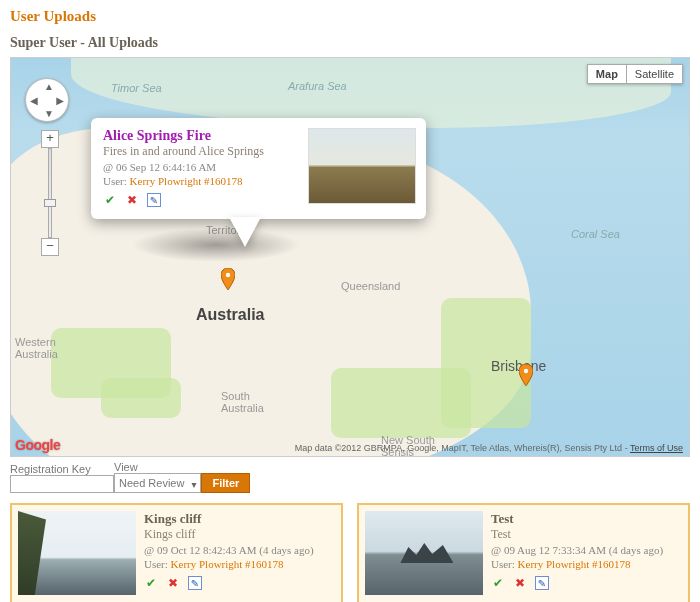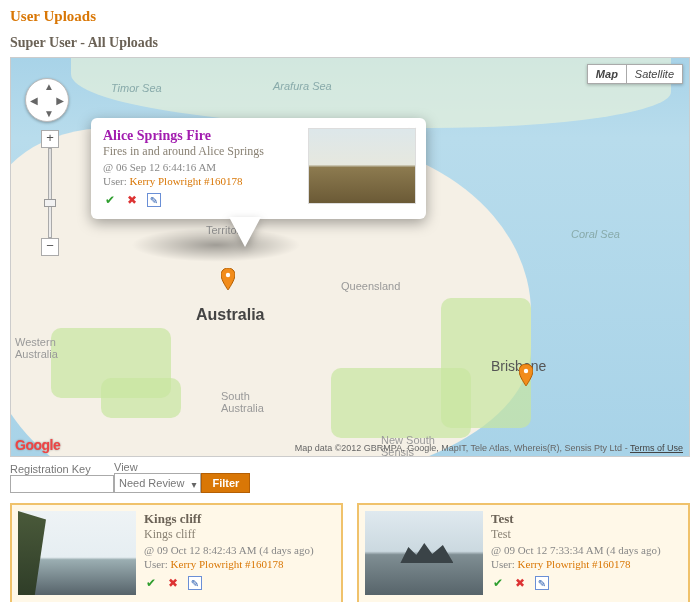--- a/index.html
+++ b/index.html
@@ -23,21 +23,21 @@
   .pan-ctrl { position: absolute; left: 14px; top: 20px; width: 44px; height: 44px; background: #fff; border: 1px solid #bbb; border-radius: 50%; box-shadow: 0 1px 3px rgba(0,0,0,.3); }
   .pan-ctrl span { position: absolute; font-family: Arial; font-size: 10px; color: #666; cursor: pointer; }
   .pan-n { left: 18px; top: 2px; }
   .pan-s { left: 18px; bottom: 2px; }
   .pan-e { right: 4px; top: 16px; }
   .pan-w { left: 4px; top: 16px; }
   .zoom-ctrl { position: absolute; left: 30px; top: 72px; width: 18px; display: flex; flex-direction: column; align-items: center; }
   .zoom-btn { width: 18px; height: 18px; background: #fff; border: 1px solid #aaa; font-family: Arial; font-size: 13px; line-height: 14px; text-align: center; cursor: pointer; color: #555; }
   .zoom-track { width: 4px; height: 90px; background: linear-gradient(#ddd,#eee); border: 1px solid #aaa; position: relative; }
   .zoom-thumb { position: absolute; left: -5px; width: 12px; height: 8px; background: #f2f2f2; border: 1px solid #999; top: 50px; cursor: pointer; }
-  .maptype { position: absolute; right: 6px; top: 6px; display: flex; font-family: Arial; font-size: 11px; box-shadow: 0 1px 3px rgba(0,0,0,.25); font-style: italic; }
+  .maptype { position: absolute; right: 6px; top: 6px; display: flex; font-family: Arial; font-size: 11px; box-shadow: 0 1px 3px rgba(0,0,0,.25); }
   .maptype-btn { background: #fff; border: 1px solid #aaa; padding: 3px 8px; cursor: pointer; color: #444; }
   .maptype-btn.active { font-weight: bold; }
   .maptype-btn + .maptype-btn { border-left: none; }
   .attribution { position: absolute; right: 6px; bottom: 3px; font-family: Arial; font-size: 9px; color: #666; }
   .attribution a { color: #444; text-decoration: underline; cursor: pointer; }
   .google-logo { position: absolute; left: 4px; bottom: 3px; font-family: Arial; font-size: 14px; color: #ef4444; text-shadow: 0 0 2px #888; font-weight: bold; letter-spacing: -.5px; }
   
   .infowin { position: absolute; left: 80px; top: 60px; width: 335px; background: #fff; border-radius: 6px; box-shadow: 0 4px 14px rgba(0,0,0,.35); padding: 10px 12px 12px; }
   .infowin-close { position: absolute; right: 8px; top: 6px; color: #bbb; font-family: Arial; font-size: 14px; cursor: pointer; }
   .infowin-tail { position: absolute; left: 138px; bottom: -28px; width: 0; height: 0; border-left: 16px solid transparent; border-right: 16px solid transparent; border-top: 30px solid #fff; filter: drop-shadow(0 3px 4px rgba(0,0,0,.25)); }
@@ -78,21 +78,21 @@
     <div class="map-bg"></div>
     <div class="land top"></div>
     <div class="land main"></div>
     <div class="land nw"></div>
     <div class="veg" style="left:40px;top:270px;width:120px;height:70px"></div>
     <div class="veg" style="left:90px;top:320px;width:80px;height:40px"></div>
     <div class="veg" style="left:320px;top:310px;width:140px;height:70px"></div>
     <div class="veg" style="left:430px;top:240px;width:90px;height:130px"></div>
 
     <div class="map-label italic" style="left:100px;top:24px">Timor Sea</div>
-    <div class="map-label italic" style="left:262px;top:22px">Arafura Sea</div>
+    <div class="map-label italic" style="left:277px;top:22px">Arafura Sea</div>
     <div class="map-label italic" style="left:560px;top:170px">Coral Sea</div>
     <div class="map-label state" style="left:195px;top:166px">Territory</div>
     <div class="map-label state" style="left:330px;top:222px">Queensland</div>
     <div class="map-label state" style="left:4px;top:278px;white-space:pre">Western
 Australia</div>
     <div class="map-label state" style="left:210px;top:332px;white-space:pre">South
 Australia</div>
     <div class="map-label state" style="left:370px;top:376px;white-space:pre">New South
 Sensis</div>
     <div class="map-label" style="left:480px;top:300px;font-size:14px;color:#555">Brisbane</div>
@@ -178,21 +178,21 @@
           <span class="act" style="color:#d33">✖</span>
           <span class="act" style="background:#fff;border:1px solid #6a8fd6;color:#2a5db0;font-size:10px">✎</span>
         </div>
       </div>
     </div>
     <div class="card test">
       <div class="img"></div>
       <div class="card-body">
         <h4>Test</h4>
         <div class="desc">Test</div>
-        <div class="meta">@ 09 Oct 12 7:33:34 AM (4 days ago)</div>
+        <div class="meta">@ 09 Aug 12 7:33:34 AM (4 days ago)</div>
         <div class="meta"><span>User:</span> <a class="userlink">Kerry Plowright #160178</a></div>
         <div class="actions">
           <span class="act" style="color:#2e9e2e">✔</span>
           <span class="act" style="color:#d33">✖</span>
           <span class="act" style="background:#fff;border:1px solid #6a8fd6;color:#2a5db0;font-size:10px">✎</span>
         </div>
       </div>
     </div>
   </div>
 </div>

